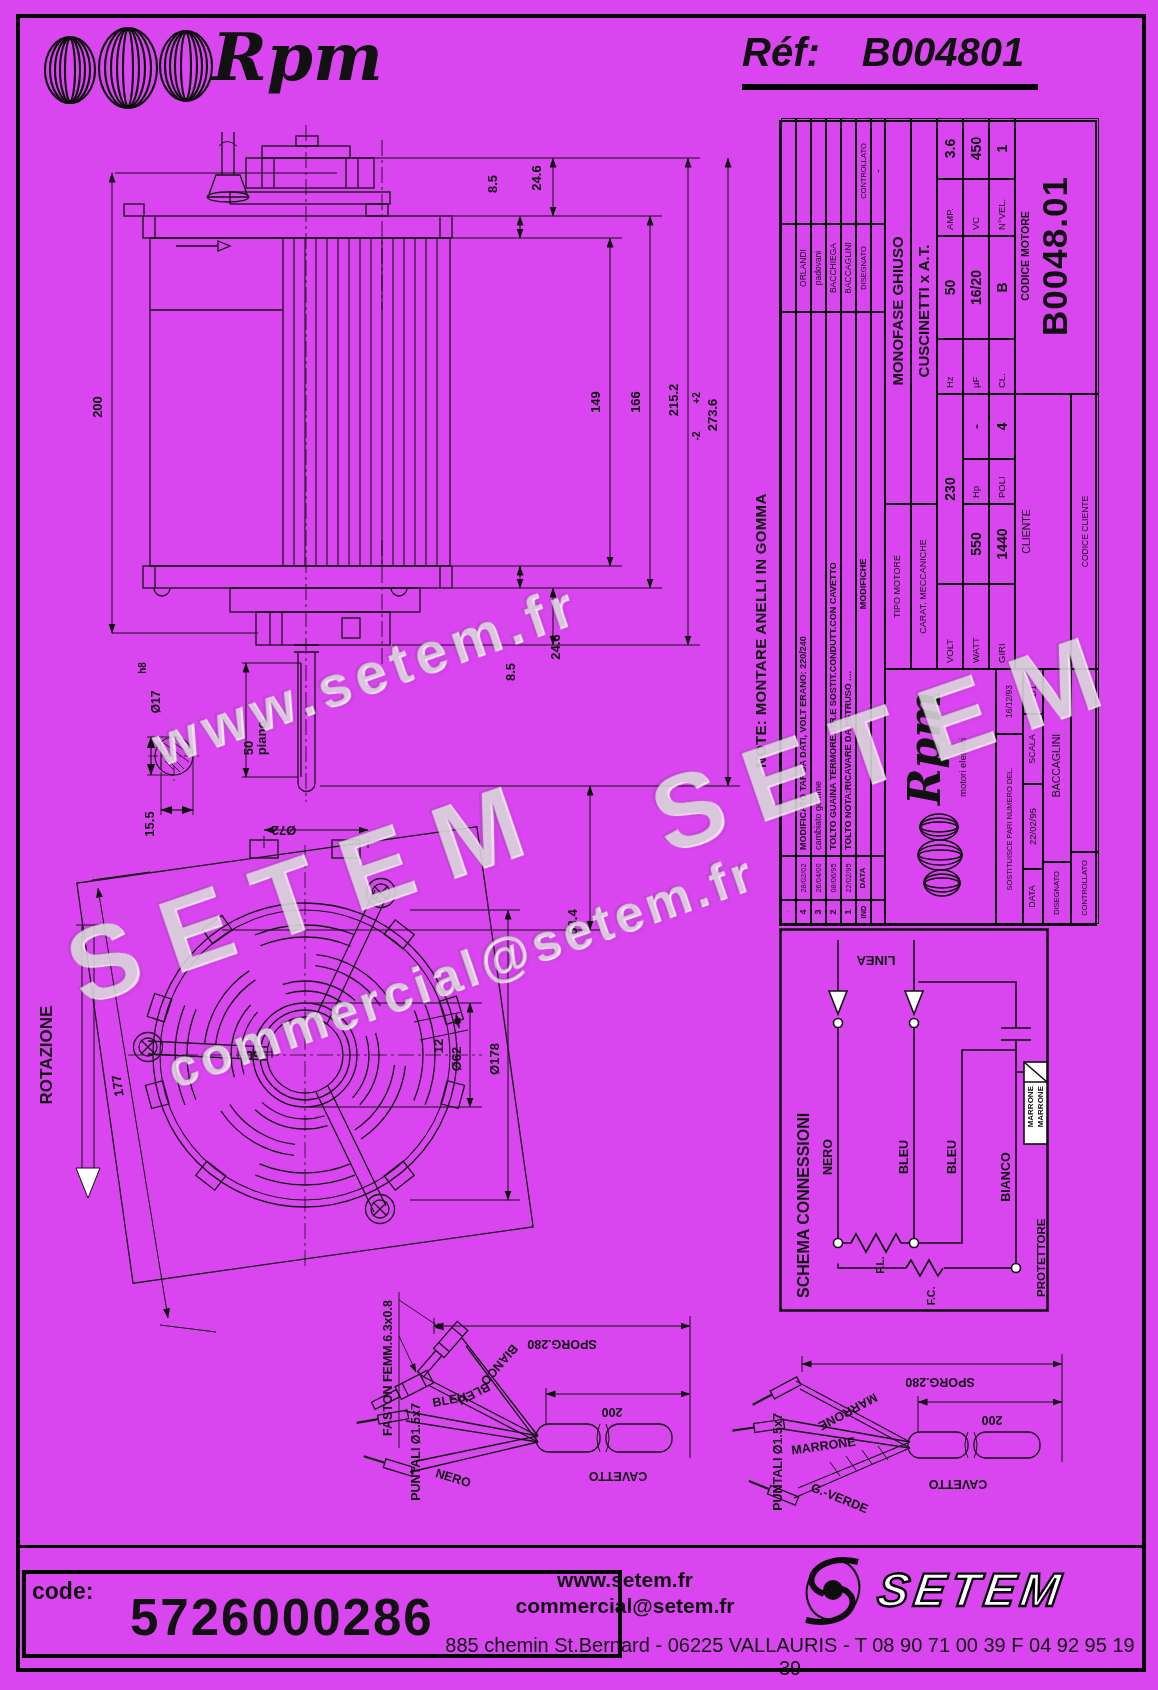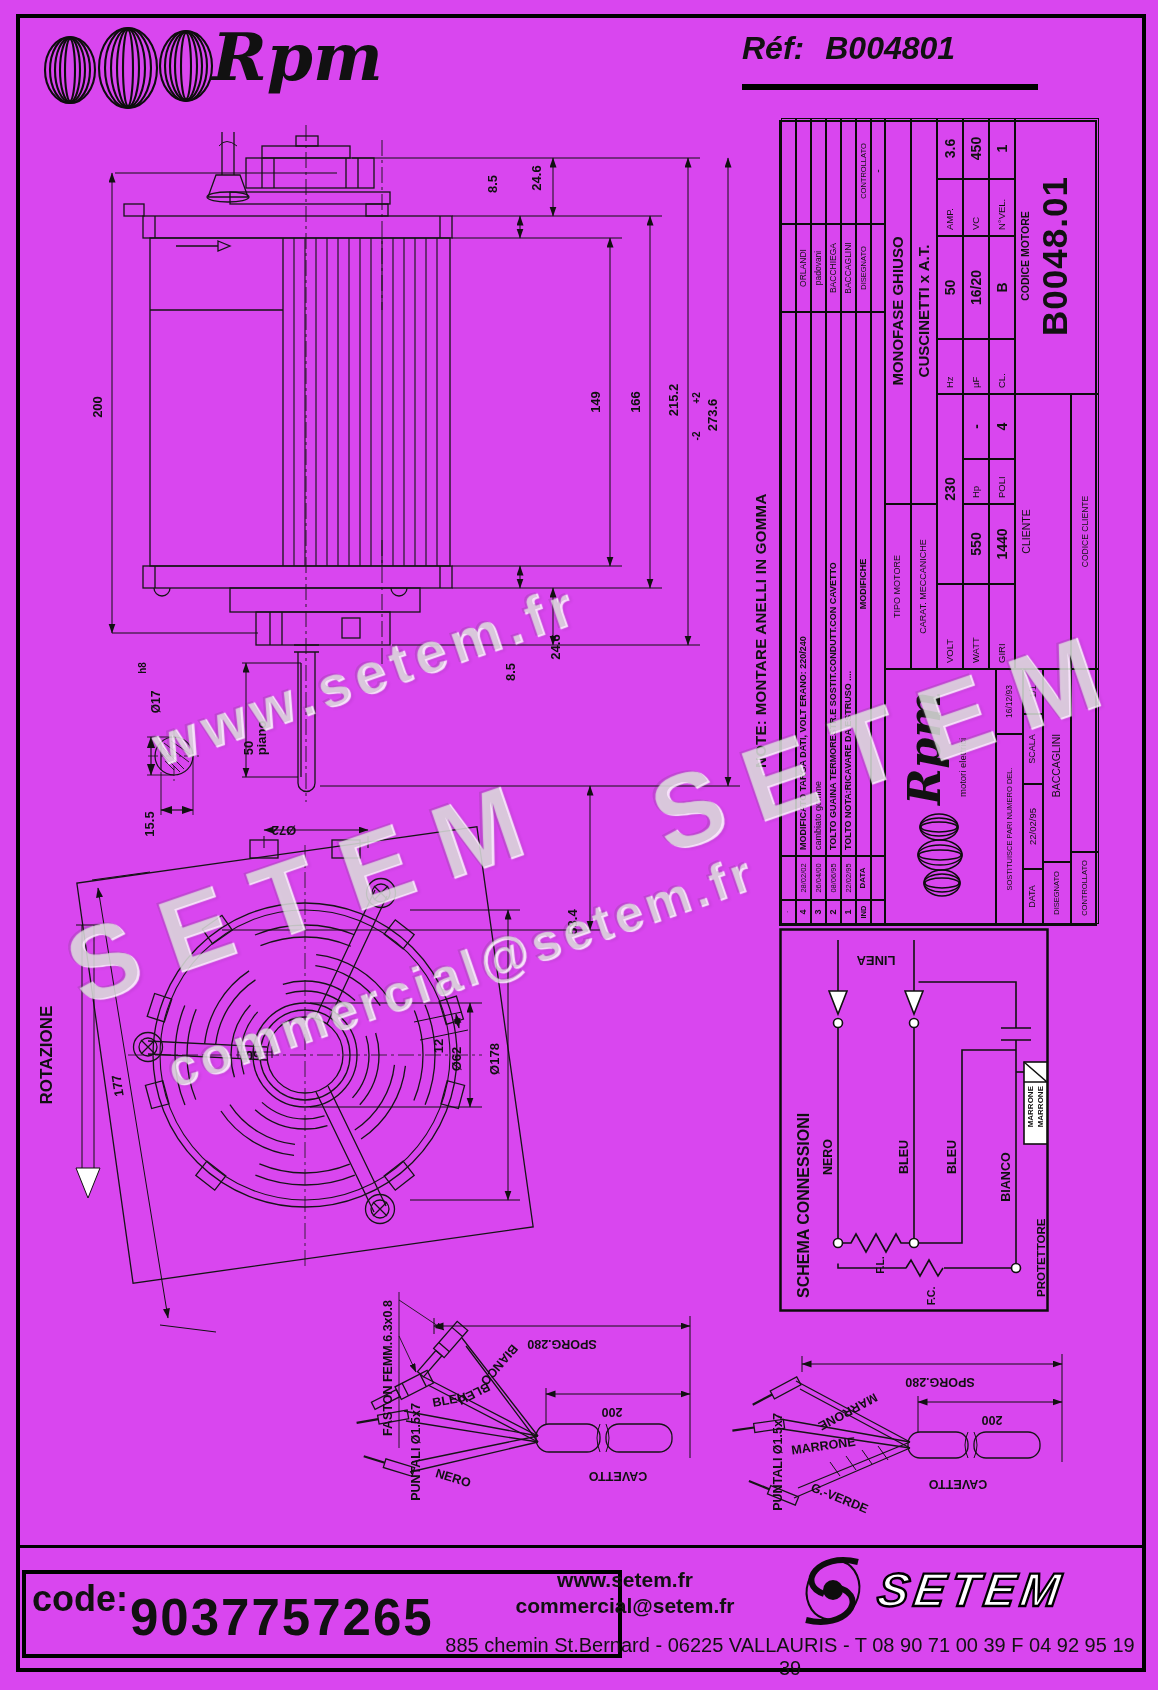--- a/index.html
+++ b/index.html
@@ -5,21 +5,21 @@
   html,body{margin:0;padding:0;background:#e8e8e8;}
   #page{position:relative;width:1158px;height:1690px;background:#d946ef;overflow:hidden;
         font-family:"Liberation Sans",sans-serif;color:#111;}
   .abs{position:absolute;}
   #frame{left:16px;top:14px;width:1122px;height:1650px;border:4px solid #000;z-index:1;}
   #footer-divider{left:16px;top:1545px;width:1126px;height:3px;background:#000;z-index:3;}
   svg{display:block;}
   
   #brand-text{left:212px;top:18px;font-family:"DejaVu Serif",serif;font-style:italic;font-weight:900;
               font-size:66px;z-index:3;}
-  #ref-block{left:742px;top:30px;z-index:3;font-style:italic;font-weight:bold;font-size:32px;display:flex;gap:21px;justify-content:space-between;}
+  #ref-block{left:742px;top:30px;z-index:3;font-style:italic;font-weight:bold;font-size:40px;display:flex;gap:42px;justify-content:space-between;}
   #ref-underline{left:742px;top:84px;width:296px;height:6px;background:#000;z-index:3;}
   
   #draw{left:0;top:0;z-index:2;}
   
   #note-rot{left:752px;top:768px;width:270px;height:20px;transform:rotate(-90deg);transform-origin:0 0;
             font-size:15px;font-weight:bold;letter-spacing:.3px;z-index:3;white-space:nowrap;}
   
   #titleblock{left:779px;top:926px;width:806px;height:318px;transform:rotate(-90deg);
               transform-origin:0 0;z-index:3;}
   #titleblock .wrap{position:absolute;left:0;top:0;width:806px;height:318px;border:2.5px solid #0c0c0c;box-sizing:border-box;}
@@ -29,21 +29,21 @@
   .col{flex-direction:column;justify-content:flex-start;}
   
   #schemabox{left:779px;top:1312px;width:384px;height:270px;transform:rotate(-90deg);
              transform-origin:0 0;z-index:3;}
   
   .wm{z-index:4;pointer-events:none;font-weight:900;color:rgba(60,60,60,0.16);
       text-shadow:2px 2px 1px rgba(255,255,255,0.85),4px 4px 3px rgba(0,0,0,0.07);
       transform:rotate(-19deg);white-space:nowrap;}
   
   #code-box{left:22px;top:1570px;width:600px;height:88px;border:4px solid #000;z-index:3;box-sizing:border-box;}
-  #code-label{left:32px;top:1578px;font-size:36px;font-weight:bold;z-index:3;}
+  #code-label{left:32px;top:1578px;font-size:23px;font-weight:bold;z-index:3;}
   #code-value{left:130px;top:1588px;font-size:51px;font-weight:900;letter-spacing:2px;z-index:3;}
   #site{left:455px;top:1568px;width:340px;text-align:center;font-weight:bold;font-size:21px;z-index:3;}
   #email{left:455px;top:1594px;width:340px;text-align:center;font-weight:bold;font-size:21px;z-index:3;}
   #address{left:440px;top:1634px;width:700px;text-align:center;font-size:20px;z-index:3;}
   #setem-logo{left:788px;top:1550px;z-index:3;}
   #setem-word{left:878px;top:1562px;font-style:italic;font-weight:900;font-size:47px;letter-spacing:5px;
               color:#fff;-webkit-text-stroke:2.4px #000;z-index:3;transform:skewX(-8deg);}
   text{fill:#101010;}
 </style>
 </head>
@@ -517,21 +517,21 @@
   </div>
 
   <div class="abs wm" style="left:140px;top:640px;font-size:58px;letter-spacing:6px">www.setem.fr</div>
   <div class="abs wm" style="left:55px;top:830px;font-size:105px;letter-spacing:28px">SETEM</div>
   <div class="abs wm" style="left:150px;top:940px;font-size:52px;letter-spacing:4px">commercial@setem.fr</div>
   <div class="abs wm" style="left:640px;top:680px;font-size:105px;letter-spacing:26px">SETEM</div>
 
   <div class="abs" id="footer-divider"></div>
   <div class="abs" id="code-box"></div>
   <div class="abs" id="code-label">code:</div>
-  <div class="abs" id="code-value">9037757265</div>
+  <div class="abs" id="code-value">5726000286</div>
   <div class="abs" id="site">www.setem.fr</div>
   <div class="abs" id="email">commercial@setem.fr</div>
   <div class="abs" id="address">885 chemin St.Bernard  -  06225 VALLAURIS  -  T 08 90 71 00 39   F 04 92 95 19 39</div>
   <svg class="abs" id="setem-logo" width="90" height="80">
     <g fill="none" stroke="#0d0d0d">
       <ellipse cx="45" cy="40" rx="26" ry="30" stroke-width="2" transform="rotate(18 45 40)"></ellipse>
       <path d="M70 12 C30 2 8 34 36 44" stroke-width="6"></path>
       <path d="M18 70 C58 80 80 48 52 38" stroke-width="6"></path>
       <circle cx="45" cy="40" r="10" fill="#0d0d0d" stroke="none"></circle>
     </g>

